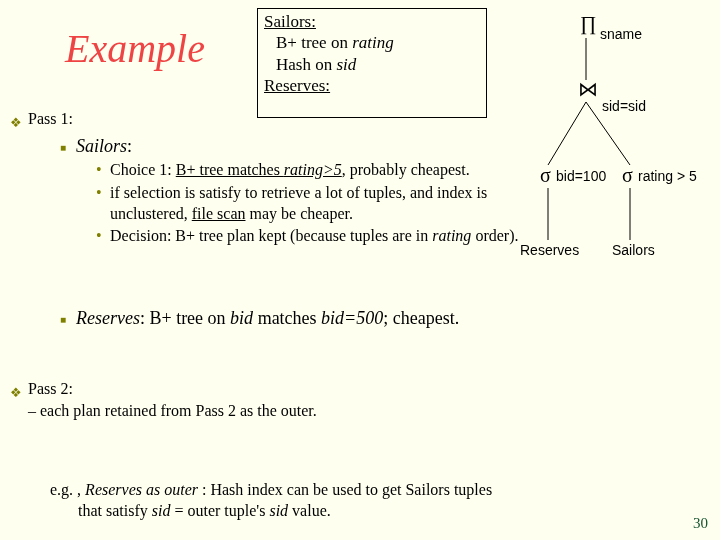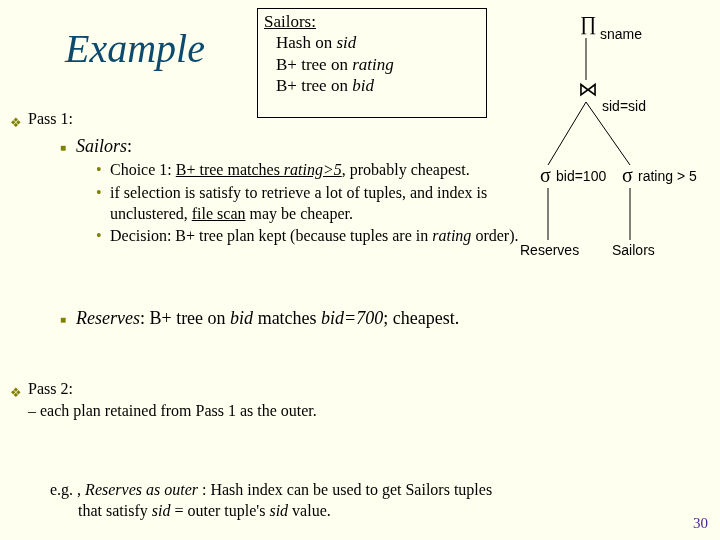--- a/index.html
+++ b/index.html
@@ -12,21 +12,21 @@
     color: #000;
     overflow: hidden;
     position: relative;
   }
   .title {
     position: absolute;
     left: 65px;
     top: 25px;
     font-size: 40px;
     font-style: italic;
-    color: #0c4a6e;
+    color: #ef4444;
   }
   .box {
     position: absolute;
     left: 257px;
     top: 8px;
     width: 230px;
     height: 110px;
     border: 1px solid #000;
     padding: 2px 6px;
     font-size: 17px;
@@ -112,44 +112,44 @@
     font-size: 16px;
     line-height: 1.3;
   }
   .eg em { font-style: italic; }
   .eg .ind { margin-left: 28px; display: block; }
   .pagenum {
     position: absolute;
     right: 12px;
     bottom: 8px;
     font-size: 15px;
-    color: #4c1d95;
+    color: #14532d;
   }
   .diagram {
     position: absolute;
     left: 530px;
     top: 10px;
     width: 180px;
     height: 280px;
     font-family: Arial, Helvetica, sans-serif;
     font-size: 14px;
   }
   .diagram svg { position: absolute; left: 0; top: 0; }
   .dlabel { position: absolute; white-space: nowrap; }
 </style>
 </head>
 <body>
 
 <div class="title">Example</div>
 
 <div class="box">
   <div><span class="hdr">Sailors:</span></div>
+  <div class="ind"><span>B+ tree on </span><em>rating</em></div>
   <div class="ind"><span>Hash on </span><em>sid</em></div>
-  <div class="ind"><span>B+ tree on </span><em>rating</em></div>
-  <div class="ind"><span>B+ tree on </span><em>bid</em></div>
+  <div><span class="hdr">Reserves:</span></div>
 </div>
 
 <div class="diamond">❖</div>
 <div class="pass1">Pass 1:</div>
 
 <div class="sq1">■</div>
 <div class="sailors">
   <em>Sailors</em><span>:</span>
 </div>
 
@@ -163,27 +163,27 @@
     <div class="txt"><span>if selection is satisfy to retrieve a lot of tuples, and index is unclustered, </span><u>file scan</u><span> may be cheaper.</span></div>
   </div>
   <div class="row">
     <div class="dot">•</div>
     <div class="txt"><span>Decision: B+ tree plan kept (because tuples are in </span><em>rating</em><span> order).</span></div>
   </div>
 </div>
 
 <div class="sq2">■</div>
 <div class="reserves">
-  <em>Reserves</em><span>:  B+ tree on </span><em>bid</em><span> matches </span><em>bid=700</em><span>; cheapest.</span>
+  <em>Reserves</em><span>:  B+ tree on </span><em>bid</em><span> matches </span><em>bid=500</em><span>; cheapest.</span>
 </div>
 
 <div class="diamond2">❖</div>
 <div class="pass2">
   <div>Pass 2:</div>
-  <div>– each plan retained from Pass 1 as the outer.</div>
+  <div>– each plan retained from Pass 2 as the outer.</div>
 </div>
 
 <div class="eg">
   <span>e.g. , </span><em>Reserves as outer</em><span> :  Hash index can be used to get Sailors tuples</span>
   <span class="ind"><span>that satisfy </span><em>sid</em><span> = outer tuple's </span><em>sid</em><span> value.</span></span>
 </div>
 
 <div class="pagenum">30</div>
 
 <div class="diagram">

